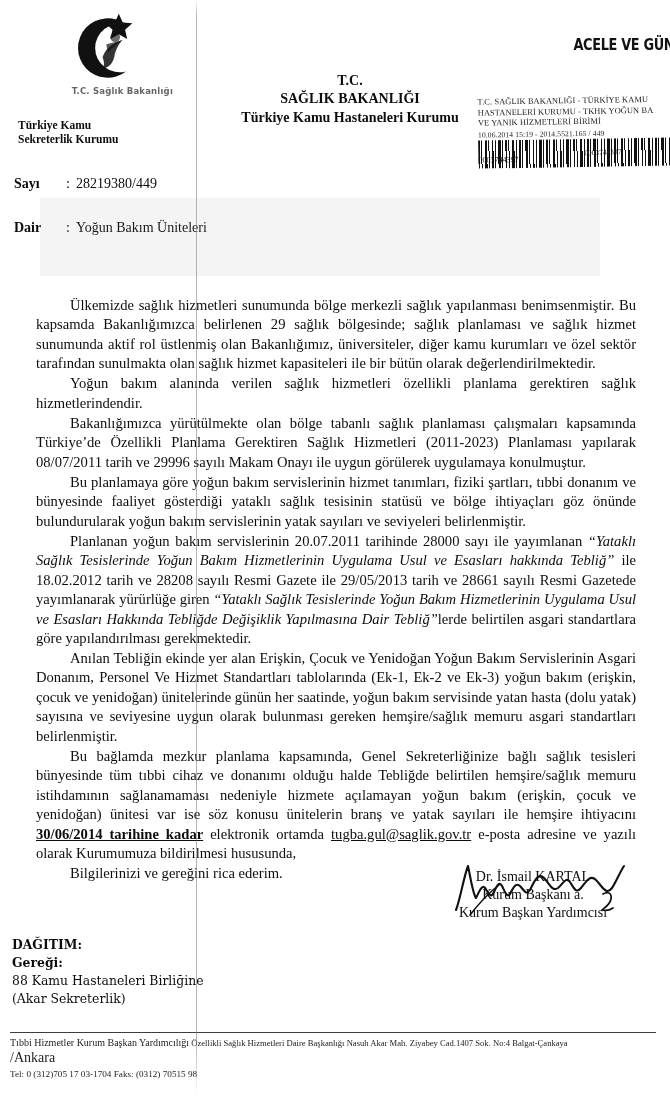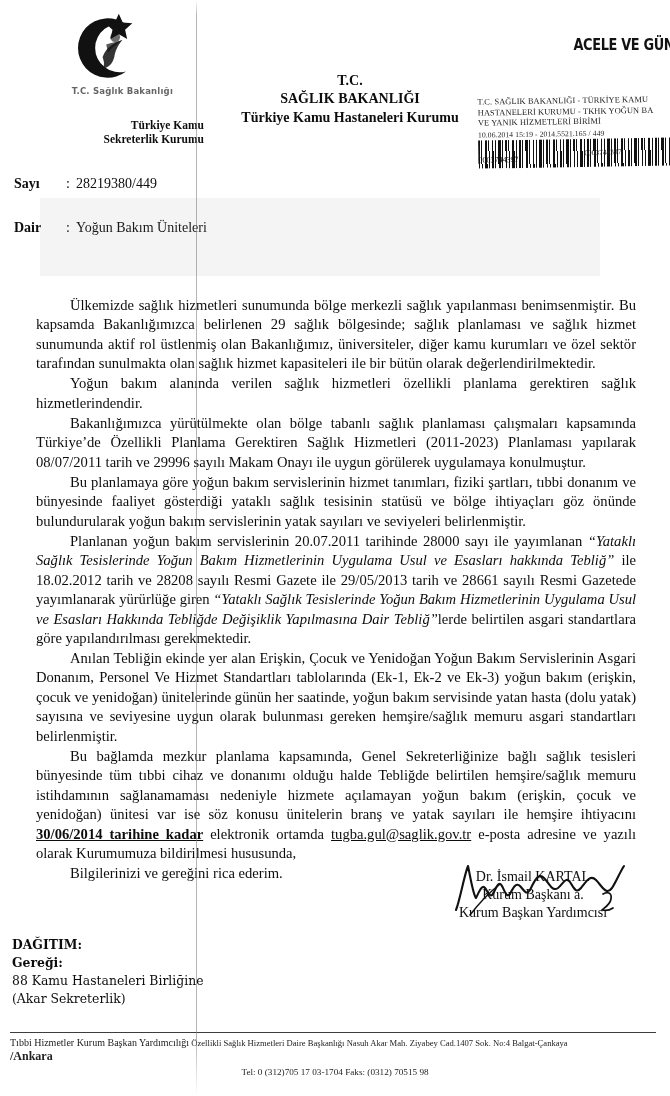--- a/index.html
+++ b/index.html
@@ -61,21 +61,21 @@
     letter-spacing: 0.2px;
     color: #3b3b3b;
     opacity: 0.78;
   }
 
   .org-block {
     position: absolute;
     left: 18px;
     top: 118px;
     width: 186px;
-    text-align: right;
+    text-align: left;
     font-size: 11.5px;
     font-weight: bold;
     line-height: 1.22;
   }
   .sayi-konu {
     position: absolute;
     left: 14px;
     top: 150px;
     width: 230px;
     font-size: 14px;
@@ -233,31 +233,29 @@
     margin-bottom: 3px;
   }
   .footer-line1 {
     font-size: 8.6px;
     line-height: 1.3;
     color: #222;
     white-space: nowrap;
   }
   .footer-line1 .lead { font-size: 10px; }
   .footer-line2 {
-    font-size: 12px;
+    font-size: 14px;
     line-height: 1.3;
     color: #222;
-    font-weight: bold;
   }
   .footer-line3 {
     font-size: 9.2px;
     line-height: 1.35;
     color: #1d1d1d;
     margin-top: 1px;
-    text-align: center;
   }
 </style>
 </head>
 <body>
 
 <div id="page">
 
   <div class="smudge" style="left:40px;top:198px;width:560px;height:78px;"></div>
   <div class="fold-line"></div>
 

